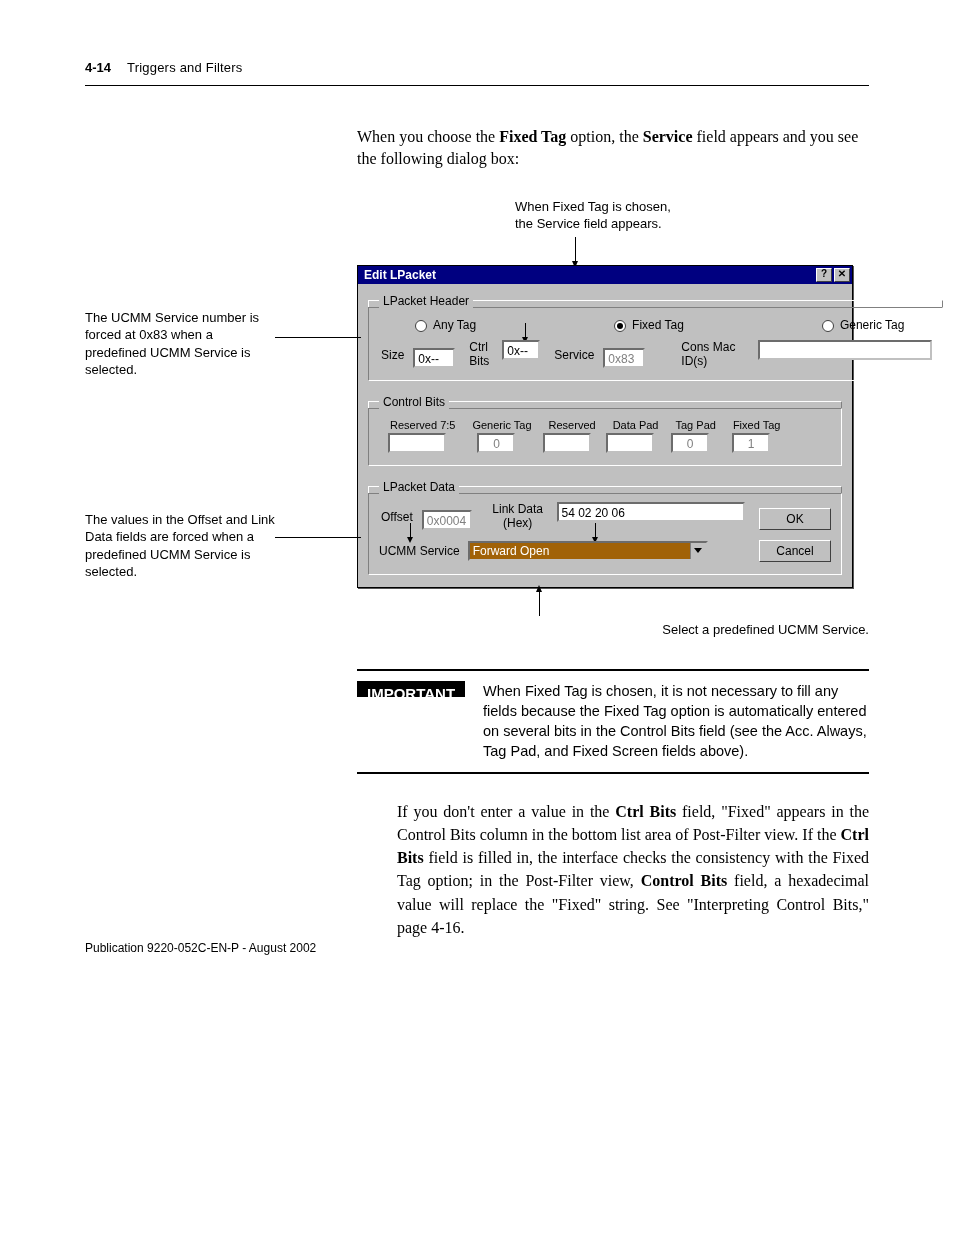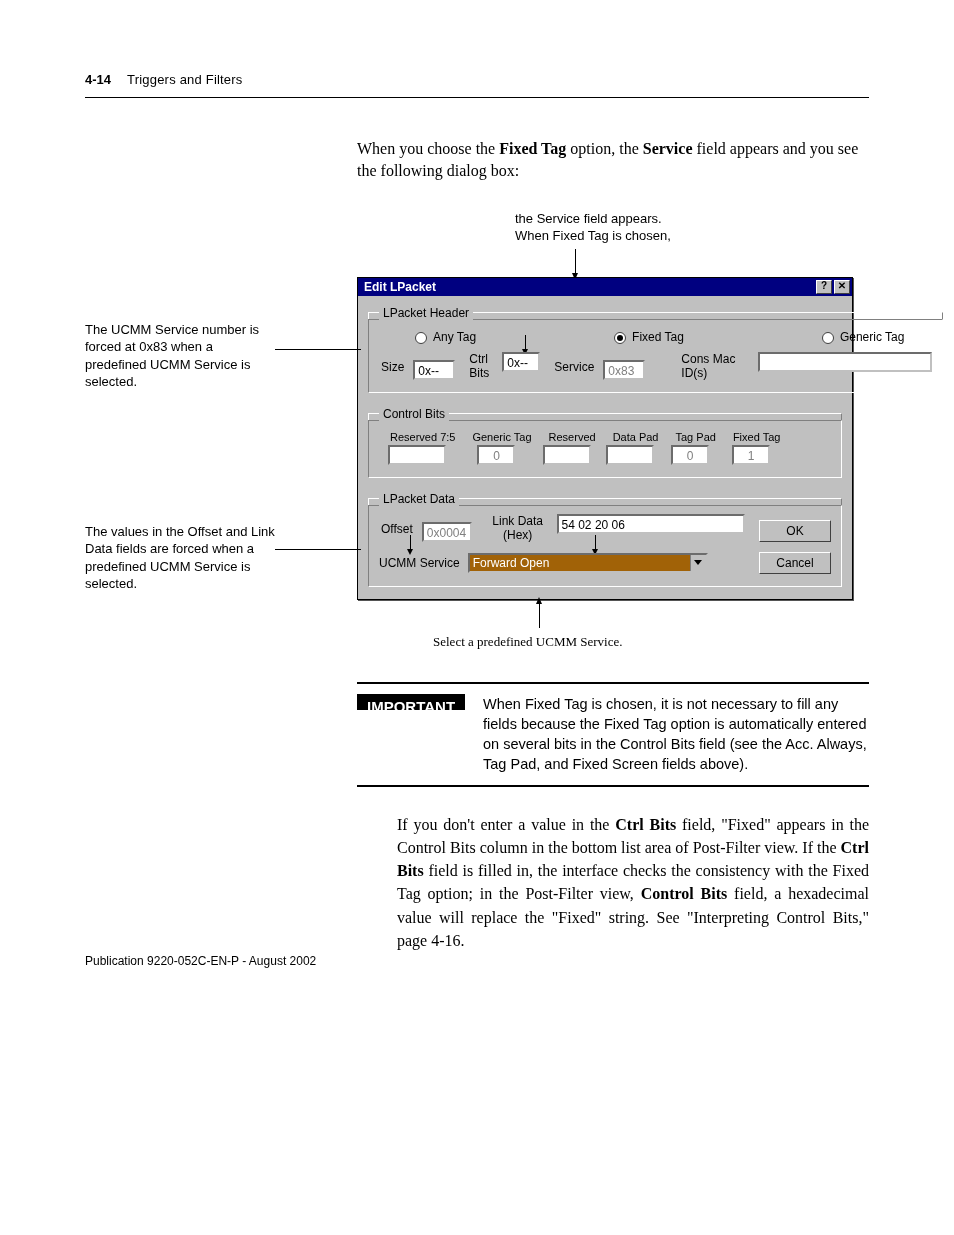--- a/index.html
+++ b/index.html
@@ -18,21 +18,20 @@
   .header-line {
     border-bottom: 1px solid #000;
     margin-top: 10px;
     margin-bottom: 40px;
   }
   .header-row {
     display: flex;
     align-items: baseline;
     gap: 16px;
     margin-bottom: 4px;
-    margin-top: 12px;
   }
   .pagenum { font-weight: bold; font-size: 13px; }
   .chapter { font-size: 13px; font-family: "Helvetica Neue", Arial, sans-serif; font-weight: 300; letter-spacing: 0.2px; }
   .intro {
     margin-left: 272px;
     font-family: Georgia, 'Times New Roman', serif;
     font-size: 16px;
     line-height: 1.4;
     margin-bottom: 28px;
   }
@@ -232,22 +231,23 @@
     content: "";
     width: 0; height: 0;
     border-left: 4px solid transparent;
     border-right: 4px solid transparent;
     border-top: 5px solid #000;
   }
   .caption-bottom {
     margin-left: 348px;
     font-size: 13px;
     margin-top: 6px;
-    font-family: Liberation Serif, serif;
+    font-family: Liberation Sans, sans-serif;
     font-weight: 300;
+    text-align: right;
   }
   .pointer-up {
     margin-left: 454px;
     height: 28px;
     position: relative;
   }
   .pointer-up::after {
     content: "";
     position: absolute;
     left: 0; bottom: 0;
@@ -328,22 +328,22 @@
     <span class="pagenum">4-14</span>
     <span class="chapter">Triggers and Filters</span>
   </div>
   <div class="header-line"></div>
 
   <div class="intro">
     <span>When you choose the </span><b>Fixed Tag</b><span> option, the </span><b>Service</b><span> field appears and you see the following dialog box:</span>
   </div>
 
   <div class="caption-top">
+    <div>When Fixed Tag is chosen,</div>
     <div>the Service field appears.</div>
-    <div>When Fixed Tag is chosen,</div>
   </div>
   <div class="pointer-down"></div>
 
   <div class="figwrap">
 
     <div class="sidecallout" style="top:44px;">The UCMM Service number is forced at 0x83 when a predefined UCMM Service is selected.</div>
     <div class="sideline" style="top:72px; left:190px; width:86px;"></div>
 
     <div class="sidecallout" style="top:246px;">The values in the Offset and Link Data fields are forced when a predefined UCMM Service is selected.</div>
     <div class="sideline" style="top:272px; left:190px; width:86px;"></div>

